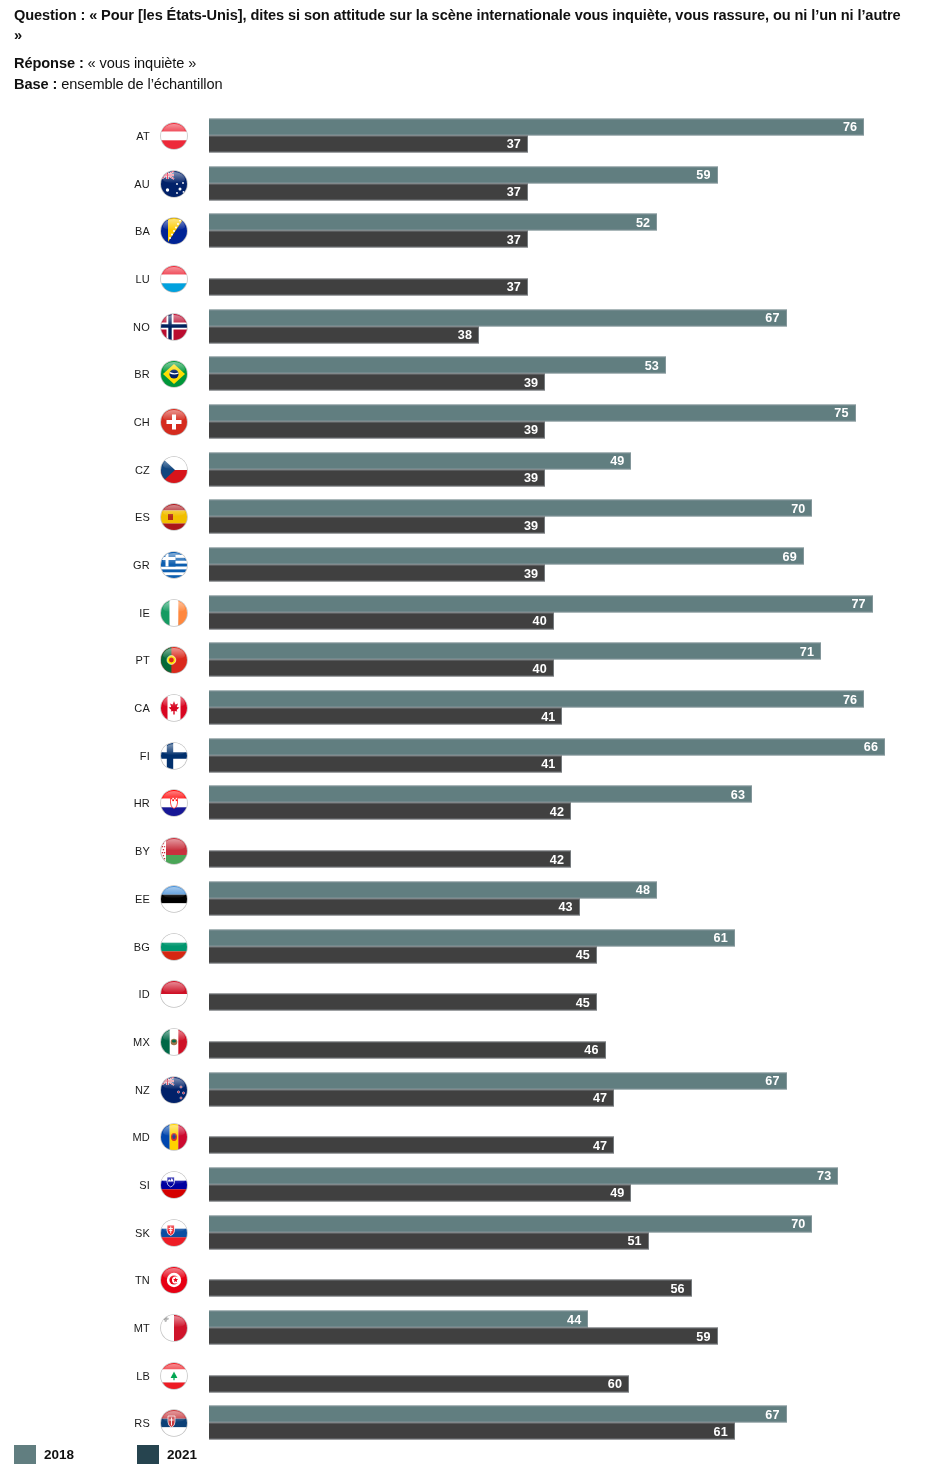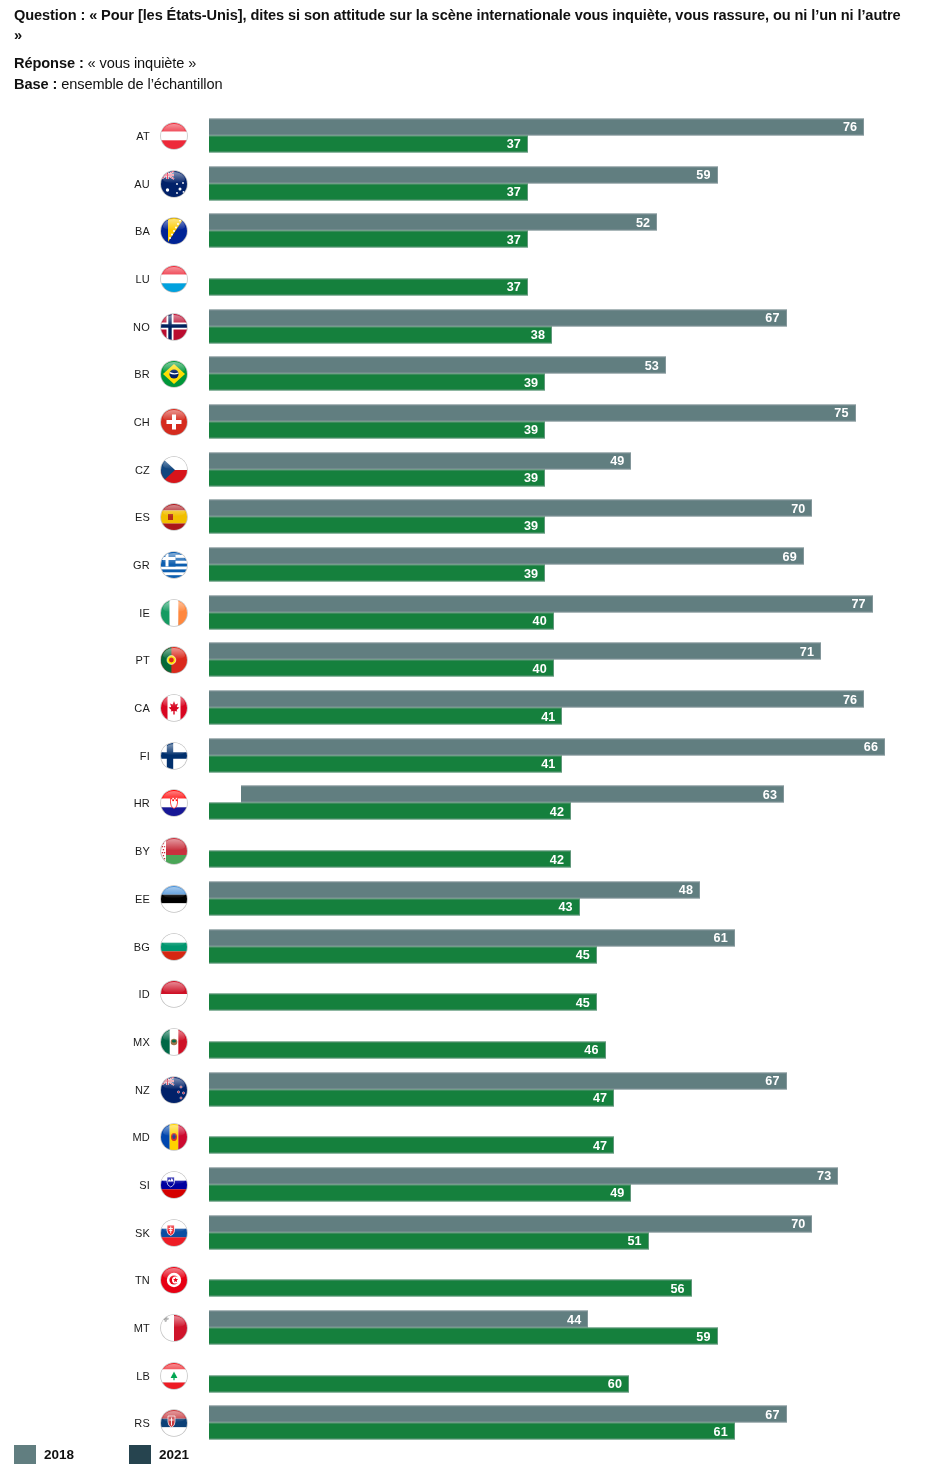--- a/index.html
+++ b/index.html
@@ -92,42 +92,42 @@
     height: 35px;
   }
   .bar {
     position: absolute;
     left: 0;
     height: 17px;
     border: 0.8px solid rgba(160,170,175,0.55);
     border-left: none;
   }
   .bar-2018 { top: 0px; background: #617e80; }
-  .bar-2021 { top: 17px; background: #15803d; }
+  .bar-2021 { top: 17px; background: #404040; }
   .bar-2018.solo, .bar-2021.solo { }
   .bar-label {
     position: absolute;
     right: 6px;
     top: 50%;
     transform: translateY(-50%);
     font-size: 12.6px;
     font-weight: bold;
     color: #ffffff;
     letter-spacing: 0.1px;
     white-space: nowrap;
   }
 
   
   .legend {
     position: absolute;
     left: 14px;
     top: 1445px;
     display: flex;
     align-items: center;
-    gap: 0px;
+    gap: 8px;
   }
   .legend-item { display: flex; align-items: center; margin-right: 55px; }
   .legend-swatch { width: 22px; height: 19px; margin-right: 8px; }
   .legend-swatch.s2018 { background: #617e80; }
   .legend-swatch.s2021 { background: #26444f; }
   .legend-text {
     font-size: 13.5px;
     font-weight: bold;
     color: #111111;
   }
@@ -234,21 +234,21 @@
           <svg class="fsvg" viewBox="0 0 26 26" xmlns="http://www.w3.org/2000/svg">
             <rect width="26" height="26" fill="#BA0C2F"></rect>
             <path d="M9 0 v26 M0 12 h26" stroke="#fff" stroke-width="7"></path>
             <path d="M9 0 v26 M0 12 h26" stroke="#00205B" stroke-width="3.4"></path>
           </svg>
         </div>
         <div class="bars">
           <div class="bar bar-2018" style="width: 577.54px;">
             <span class="bar-label">67</span>
           </div>
-          <div class="bar bar-2021" style="width: 343px;">
+          <div class="bar bar-2021" style="width: 270px;">
             <span class="bar-label">38</span>
           </div>
         </div>
       </div>
       <div class="row">
         <div class="row-code">BR</div>
         <div class="row-flag">
           <svg class="fsvg" viewBox="0 0 26 26" xmlns="http://www.w3.org/2000/svg">
             <rect width="26" height="26" fill="#009739"></rect>
             <path d="M13 3 L24 13 L13 23 L2 13 Z" fill="#FEDD00"></path>
@@ -428,21 +428,21 @@
             <path d="M9.5 7.5 h7 v5.5 q0 4 -3.5 5.5 q-3.5 -1.5 -3.5 -5.5 Z" fill="#fff" stroke="#FF0000" stroke-width="0.7"></path>
             <g fill="#FF0000">
               <rect x="9.5" y="7.5" width="1.75" height="1.8"></rect>
               <rect x="13" y="7.5" width="1.75" height="1.8"></rect>
               <rect x="11.25" y="9.3" width="1.75" height="1.8"></rect>
               <rect x="14.75" y="9.3" width="1.75" height="1.8"></rect>
             </g>
           </svg>
         </div>
         <div class="bars">
-          <div class="bar bar-2018" style="width: 543.06px; margin-left: 32px;">
+          <div class="bar bar-2018" style="width: 543.06px;">
             <span class="bar-label">63</span>
           </div>
           <div class="bar bar-2021" style="width: 362.04px;">
             <span class="bar-label">42</span>
           </div>
         </div>
       </div>
       <div class="row">
         <div class="row-code">BY</div>
         <div class="row-flag">
@@ -474,21 +474,21 @@
       <div class="row">
         <div class="row-code">EE</div>
         <div class="row-flag">
           <svg class="fsvg" viewBox="0 0 26 26" xmlns="http://www.w3.org/2000/svg">
             <rect width="26" height="8.67" fill="#4891D9"></rect>
             <rect y="8.67" width="26" height="8.66" fill="#000"></rect>
             <rect y="17.33" width="26" height="8.67" fill="#fff"></rect>
           </svg>
         </div>
         <div class="bars">
-          <div class="bar bar-2018" style="width: 491px;">
+          <div class="bar bar-2018" style="width: 448px;">
             <span class="bar-label">48</span>
           </div>
           <div class="bar bar-2021" style="width: 370.66px;">
             <span class="bar-label">43</span>
           </div>
         </div>
       </div>
       <div class="row">
         <div class="row-code">BG</div>
         <div class="row-flag">

